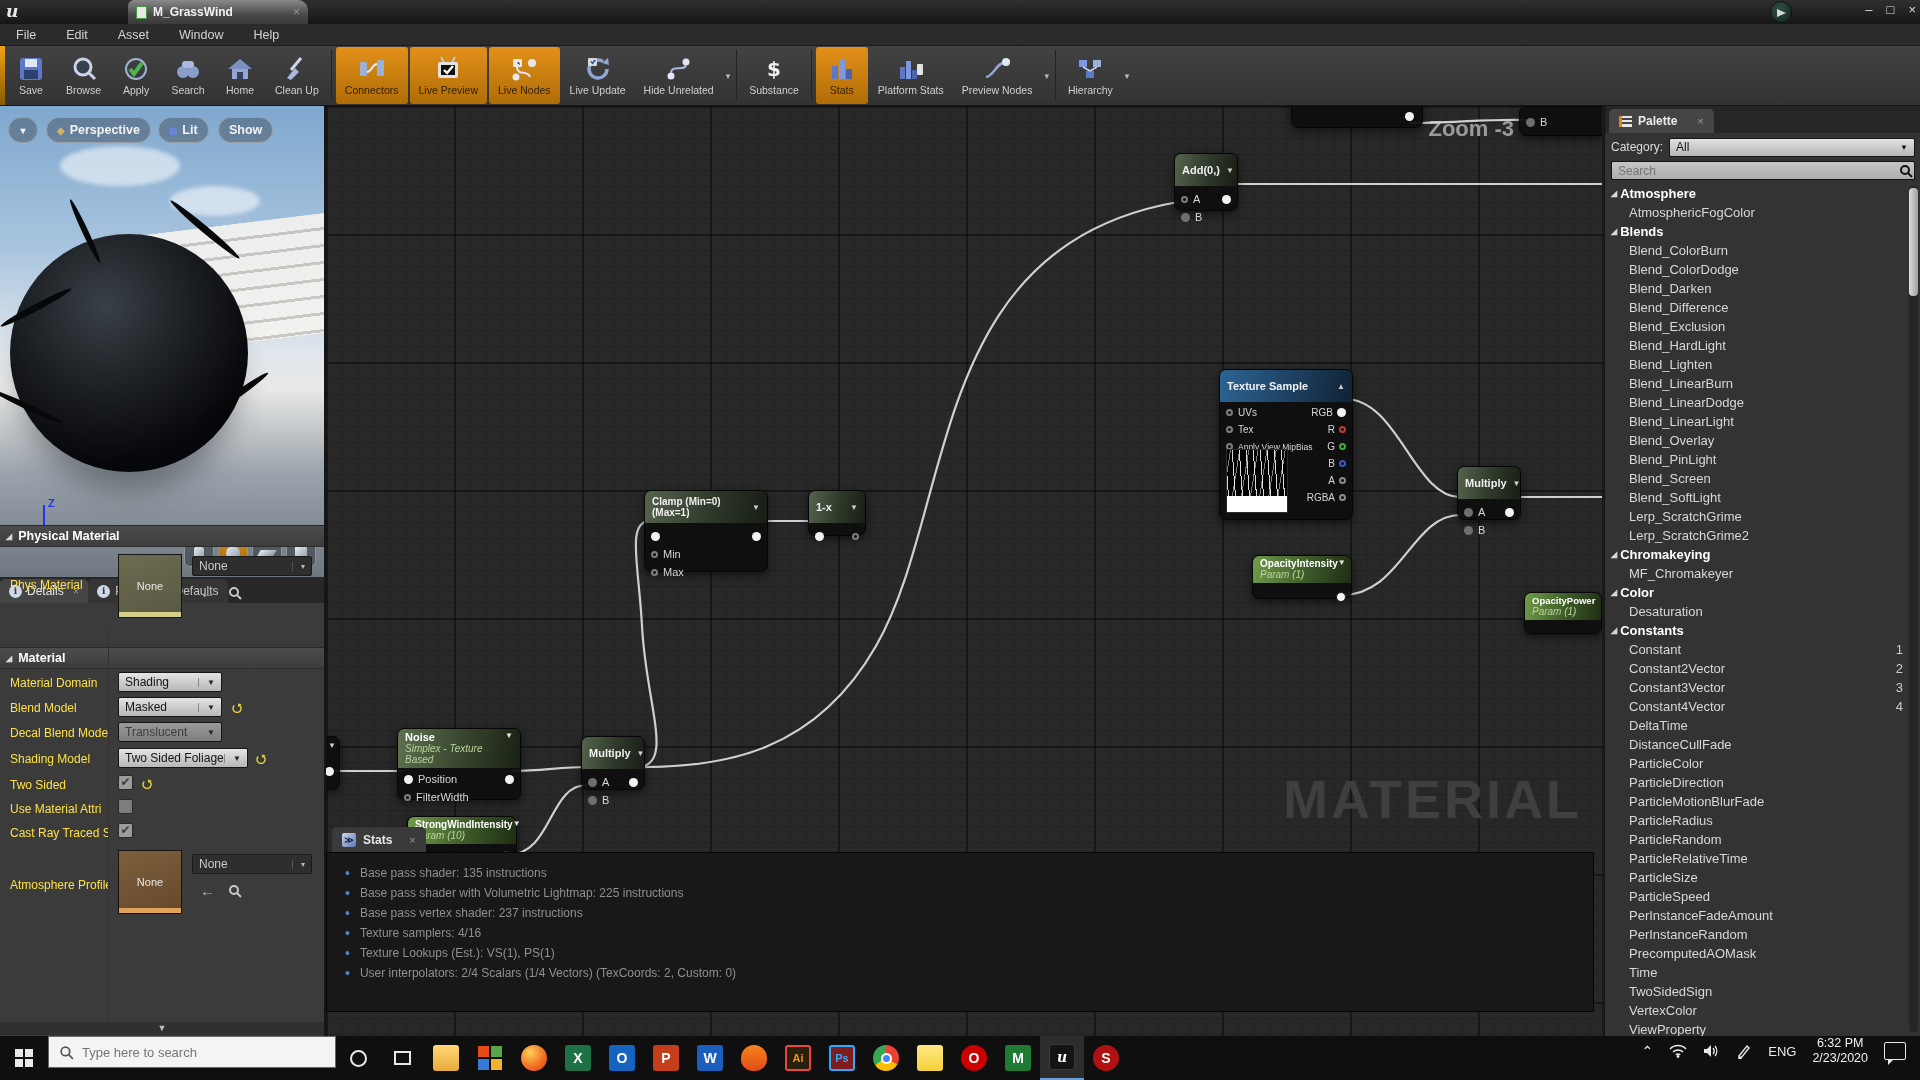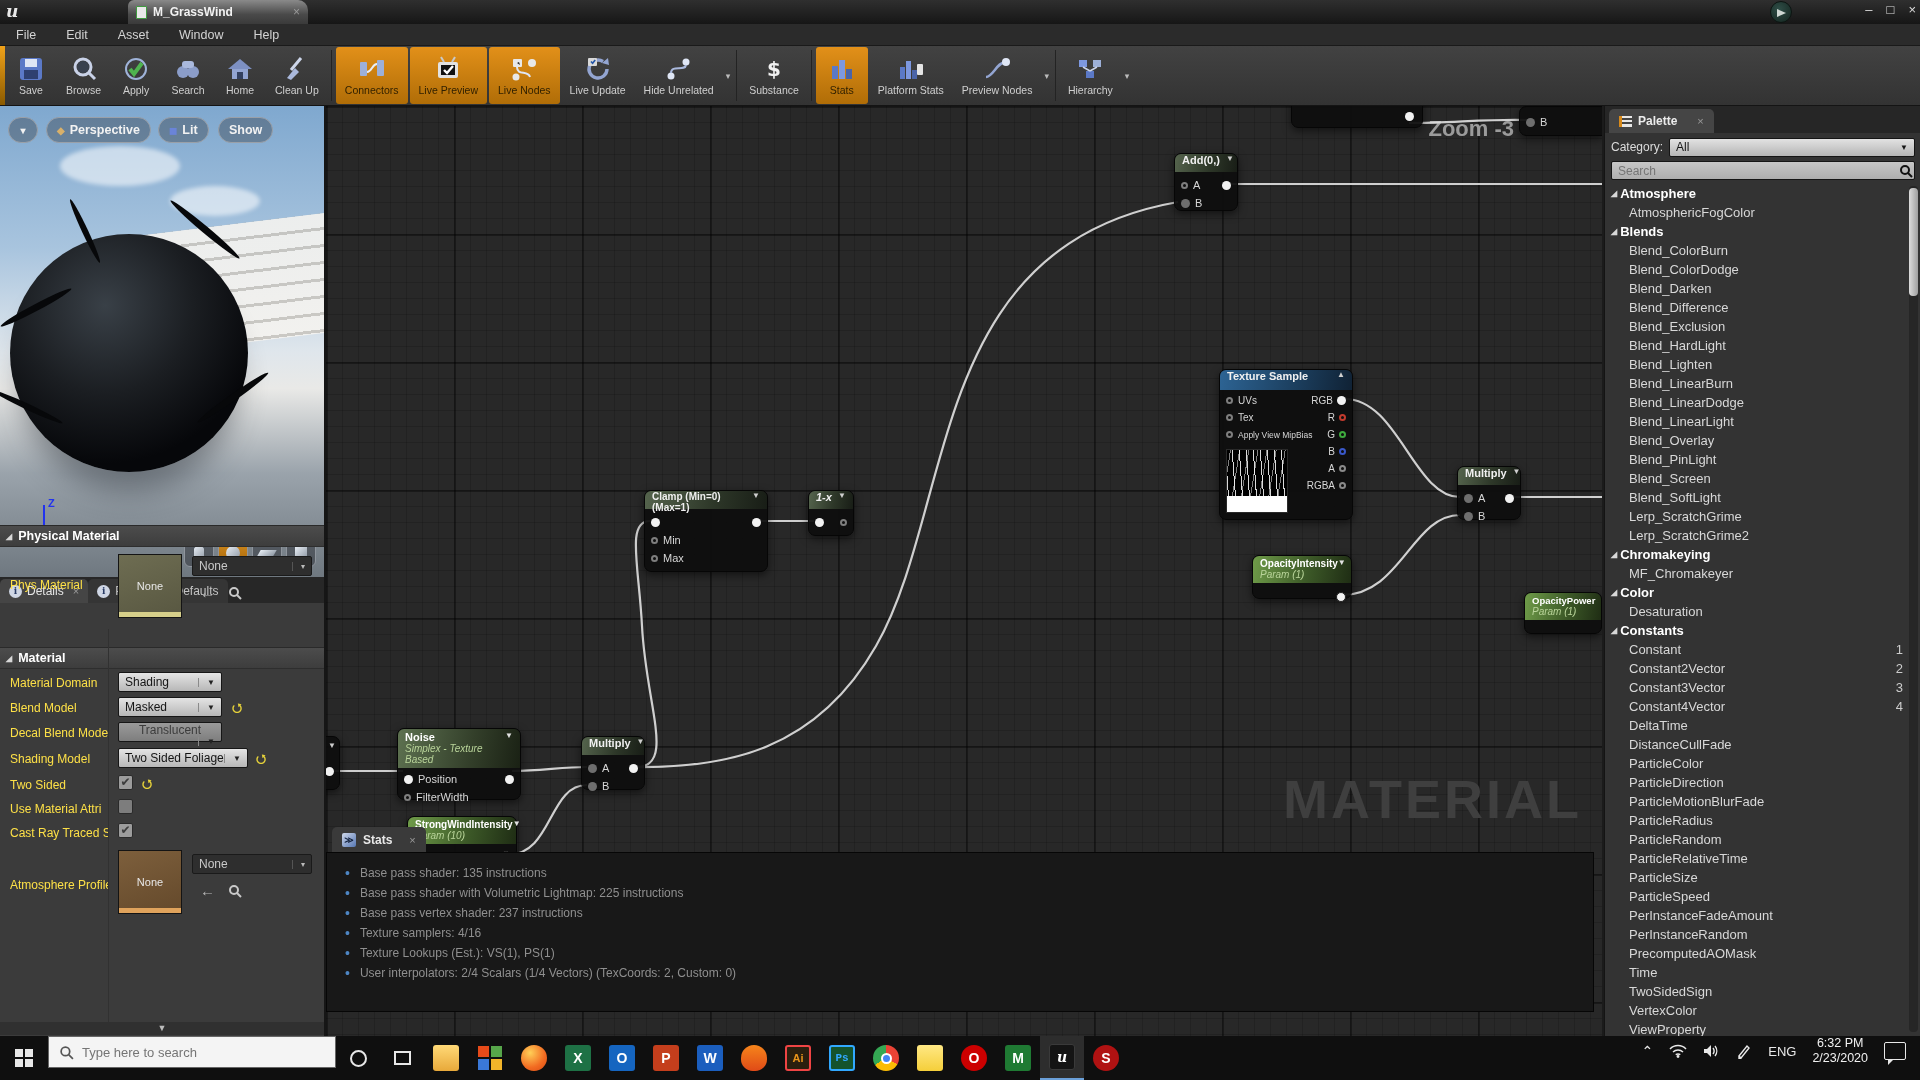--- a/index.html
+++ b/index.html
@@ -90,21 +90,21 @@
              border-top:1px solid #2a2a2a; border-bottom:1px solid #2e2e2e; color:#fff; font-size:12.5px;
              font-weight:bold; display:flex; align-items:center; gap:6px; padding-left:6px; }
   .tri { font-size:8px; color:#d8d8d8; }
   .prop-label { position:absolute; left:10px; width:98px; color:#fde047; font-size:12px; white-space:nowrap;
                 overflow:hidden; }
   .prop-divider { position:absolute; left:108px; top:523px; width:1px; height:396px; background:#313131; }
   .combo { position:absolute; height:20px; background:linear-gradient(180deg,#e4e4e4,#b7b7b7);
            border:1px solid #161616; border-radius:2px; color:#141414; font-size:12px;
            display:flex; align-items:center; padding:0 6px; }
   .combo .carat { margin-left:auto; font-size:8px; color:#222; padding-left:8px; border-left:1px solid #8a8a8a; }
-  .combo.disabled { background:linear-gradient(180deg,#9a9a9a,#7e7e7e); color:#3c3c3c;flex-direction:column; }
+  .combo.disabled { background:linear-gradient(180deg,#9a9a9a,#7e7e7e); color:#3c3c3c; }
   .combo.dark { background:#2e2e2e; color:#c9c9c9; border:1px solid #1a1a1a; }
   .thumb { position:absolute; width:64px; height:64px; border:1px solid #141414; color:#e8e8e8; font-size:11px;
            display:flex; align-items:center; justify-content:center; }
   .thumb .ubar { position:absolute; left:0; bottom:0; width:100%; height:5px; }
   .checkbox { position:absolute; width:15px; height:15px; background:#9c9c9c; border:1px solid #2a2a2a;
               border-radius:2px; color:#3c3c3c; font-size:12px; line-height:13px; text-align:center; }
   .checkbox.empty { background:#7d7d7d; color:transparent; }
   .reset { position:absolute; color:#e6d23a; font-size:12px; font-weight:bold; }
   .nav-arrow { position:absolute; color:#b9b9b9; font-size:15px; font-weight:bold; }
   #details-expander { position:absolute; left:0; top:916px; width:324px; height:13px; background:#303030;
@@ -119,21 +119,21 @@
              linear-gradient(rgba(0,0,0,.16) 1px, transparent 1px),
              linear-gradient(90deg, rgba(0,0,0,.16) 1px, transparent 1px);
            background-size:128px 128px,128px 128px,16px 16px,16px 16px; }
   #zoom-label { position:absolute; right:88px; top:10px; color:#9b9b9b; font-size:22px; font-weight:bold; }
   #watermark { position:absolute; right:20px; top:662px; color:#3f3f3f; font-size:54px; font-weight:bold;
                letter-spacing:3px; }
   #wires { position:absolute; left:0; top:0; }
 
   .node { position:absolute; background:rgba(14,14,14,.94); border:1px solid #060606; border-radius:7px;
           box-shadow:0 3px 8px rgba(0,0,0,.55); color:#d6d6d6; font-size:11px; }
-  .nhdr { height:18px; border-radius:6px 6px 0 0; display:flex; gap:6px; padding:0 7px;
+  .nhdr { height:18px; border-radius:6px 6px 0 0; display:flex; align-items:center; gap:6px; padding:16px 7px;
           font-weight:bold; font-size:11px; color:#f0f0f0;
           background:linear-gradient(100deg,#55644d 0%,#2e3829 55%,#181d16 100%); }
   .nhdr .carat { margin-left:auto; font-size:8px; color:#cfcfcf; }
   .nhdr.blue { background:linear-gradient(100deg,#2d6494 0%,#1b3d5c 60%,#102235 100%); }
   .param .phdr { border-radius:6px 6px 0 0; padding:2px 7px 3px;
                  background:linear-gradient(100deg,#6f9c49 0%,#3d5a28 55%,#1f2d14 100%); }
   .param .ptitle { font-weight:bold; font-size:11px; color:#fff; display:flex; }
   .param .ptitle .carat { margin-left:auto; font-size:8px; color:#e2e2e2; }
   .param .psub { font-style:italic; font-size:10px; color:#b9d49a; }
   .nbody { padding-top:4px; padding-bottom:4px; }
@@ -659,21 +659,21 @@
           <span class="pin hollow"></span>
         <span>Min</span>
         </div>
       <div class="nrow">
           <span class="pin hollow"></span>
         <span>Max</span>
         </div>
     </div>
   </div>
 
-  <div class="node" style="left:482px;top:384px;width:46px;height:46px;font-style:italic;">
+  <div class="node" style="left:482px;top:384px;width:58px;height:46px;">
     <div class="nhdr">
         <span>1-x</span>
       <span class="carat">▼</span>
       </div>
     <div class="nbody">
       <div class="nrow">
           <span class="pin conn"></span>
         <span class="pin hollow right"></span>
         </div>
     </div>
@@ -1030,21 +1030,21 @@
   <div class="tb-ic">
       <span class="appic" style="background:#1b5ebe;">W</span>
     </div>
   <div class="tb-ic">
       <span class="appic" style="background:linear-gradient(180deg,#f6851b,#e04a17);border-radius:50% 50% 45% 45%;"></span>
     </div>
   <div class="tb-ic">
       <span class="appic" style="background:#2a1f0e;border:2px solid #ef4444;color:#e8941a;font-size:11px;">Ai</span>
     </div>
   <div class="tb-ic">
-      <span class="appic" style="background:#14532d;border:2px solid #31a8ff;color:#31a8ff;font-size:11px;font-family:Liberation Mono, monospace;">Ps</span>
+      <span class="appic" style="background:#7f1d1d;border:2px solid #31a8ff;color:#31a8ff;font-size:11px;">Ps</span>
     </div>
   <div class="tb-ic">
       <span class="appic" style="background:conic-gradient(#ea4335 0 33%,#fbbc05 33% 66%,#34a853 66% 100%);border-radius:50%;position:relative;">
         <i style="width:11px;height:11px;background:#4285f4;border:2px solid #fff;border-radius:50%;"></i>
       </span>
     </div>
   <div class="tb-ic">
       <span class="appic" style="background:linear-gradient(180deg,#ffe884,#f5cf3a);"></span>
     </div>
   <div class="tb-ic">

